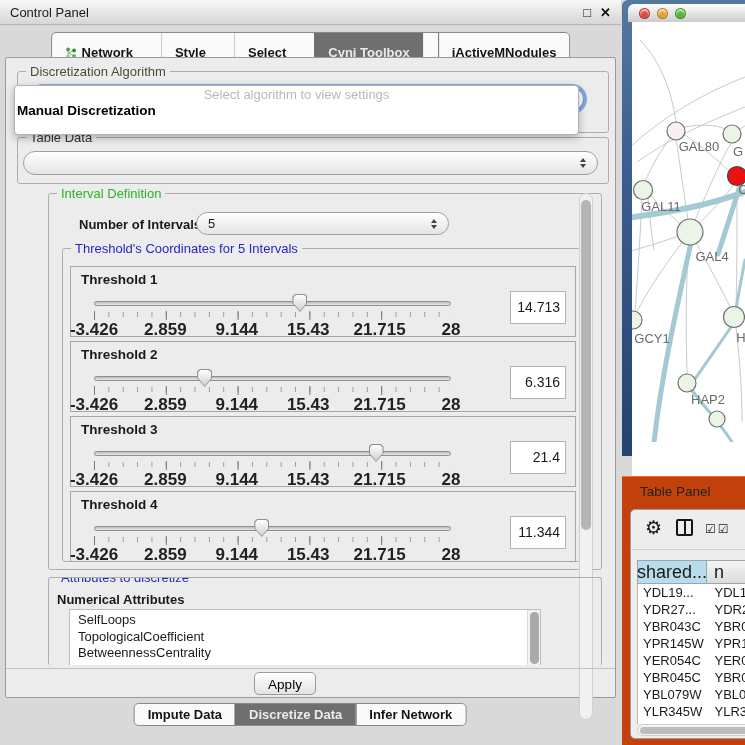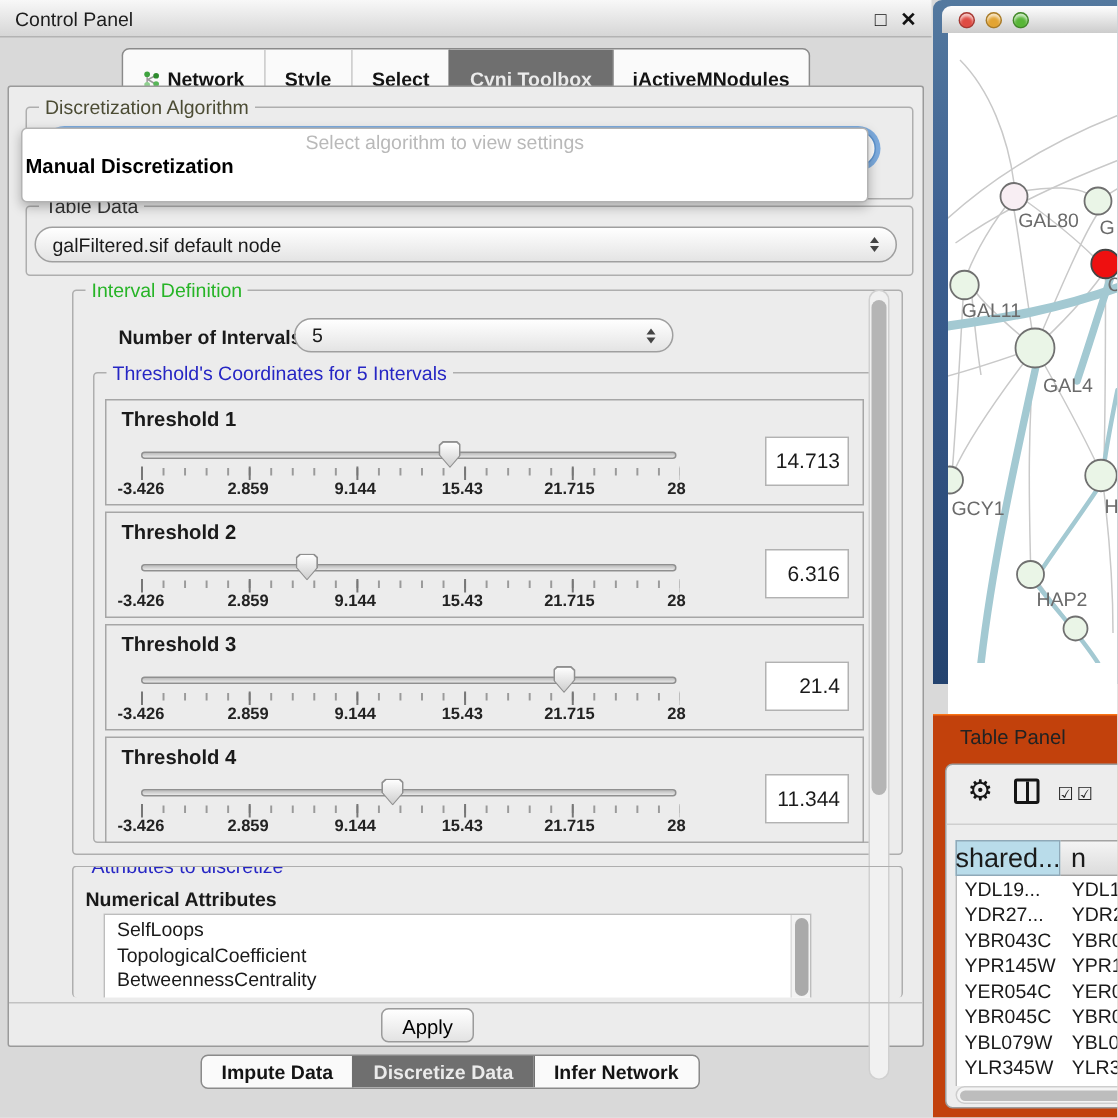--- a/index.html
+++ b/index.html
@@ -11,21 +11,21 @@
   .control-panel{position:absolute;left:0;top:0;width:621px;height:745px;}
   .cp-titlebar{position:absolute;left:0;top:0;width:100%;height:25px;
     background:linear-gradient(#f8f8f8,#d6d6d6);border-bottom:1px solid #b3b3b3;
     display:flex;align-items:center;padding:0 10px;}
   .cp-titlebar .ttl{font-size:13px;color:#1c1c1c;}
   .cp-btns{margin-left:auto;display:flex;gap:9px;align-items:center;}
   .cp-btn{border:none;background:none;padding:0;font-size:13px;line-height:1;cursor:default;color:#111;font-weight:bold;}
 
   .cp-tabs{position:absolute;top:32px;left:50%;transform:translateX(-50%);display:flex;
     border:1px solid #8a8a8a;border-radius:5px;background:#fafafa;height:41px;overflow:hidden;
-    font-weight:bold;white-space:nowrap;box-shadow:0 1px 0 rgba(255,255,255,.6);}
+    font-weight:bold;white-space:nowrap;box-shadow:0 1px 0 rgba(255,255,255,.6);gap:15px;}
   .tab{display:flex;align-items:center;gap:5px;padding:0 13px;border-left:1px solid #c9c9c9;color:#141414;}
   .tab:first-child{border-left:none;}
   .tab.sel{background:#6f6f6f;color:#ebebeb;border-left-color:#6f6f6f;}
   .tab.sel + .tab{border-left-color:#6f6f6f;}
 
   .cp-main{position:absolute;left:5px;top:57px;width:611px;height:641px;background:#ececec;
     border:1px solid #9a9a9a;border-radius:2px;}
 
   .group{position:absolute;border:1px solid #aeaeae;border-radius:3px;}
   .gtitle{position:absolute;top:-8px;left:8px;background:#ececec;padding:0 4px;font-size:13px;}
@@ -66,21 +66,21 @@
     border-radius:4px;background:linear-gradient(#bcbcbc,#e9e9e9);}
   .th-handle{position:absolute;top:27px;width:15px;height:18px;background:#8f8f8f;
     clip-path:polygon(18% 0,82% 0,100% 14%,100% 52%,50% 100%,0 52%,0 14%);}
   .th-handle::after{content:"";position:absolute;inset:1px;clip-path:inherit;
     background:linear-gradient(#fefefe,#cfcfcf);}
   .th-minor{position:absolute;left:23px;top:45px;width:359px;height:5px;
     background-image:linear-gradient(to right,#9a9a9a 1px,transparent 1px);background-size:4% 100%;}
   .th-major{position:absolute;left:23px;top:44px;width:359px;height:9px;
     background-image:linear-gradient(to right,#777 1px,transparent 1px);background-size:20% 100%;}
   .th-ticklabels{position:absolute;left:23px;top:53px;width:357px;height:14px;}
-  .tick-lbl{position:absolute;transform:translateX(-50%);font-size:11px;font-weight:bold;color:#222;white-space:nowrap;}
+  .tick-lbl{position:absolute;transform:translateX(-50%);font-size:17px;font-weight:bold;color:#222;white-space:nowrap;}
   .th-value{position:absolute;right:9px;top:24px;width:56px;height:33px;background:#fff;
     border:1px solid #b2b2b2;font-size:14px;text-align:right;line-height:31px;padding-right:5px;}
 
   .vscroll{position:absolute;left:573px;top:135px;width:14px;height:527px;background:#f1f1f1;
     border:1px solid #d0d0d0;border-radius:7px;}
   .vthumb{position:absolute;left:1px;top:6px;width:10px;height:330px;background:#b5b5b5;border-radius:6px;}
 
   .attr-group{left:40px;top:519px;width:554px;height:88px;overflow:hidden;border-bottom:none;}
   .num-attr{position:absolute;left:8px;top:14px;font-weight:bold;font-size:13px;}
   .attr-list{position:absolute;left:20px;top:31px;width:472px;height:60px;background:#fff;
@@ -181,21 +181,20 @@
 
       <div class="popup">
         <div class="hint">Select algorithm to view settings</div>
         <div class="item b">Manual Discretization</div>
       </div>
 
       <fieldset class="group td-group">
         <span class="gtitle dark">Table Data</span>
       </fieldset>
       <div class="combo td-combo">
-        <span>galFiltered.sif default node</span>
         <span class="spin">
             <i class="up"></i>
             <i class="dn"></i>
           </span>
       </div>
 
       <fieldset class="group int-group">
         <span class="gtitle green">Interval Definition</span>
         <span class="noi-label">Number of Intervals</span>
         <div class="combo noi-combo">

